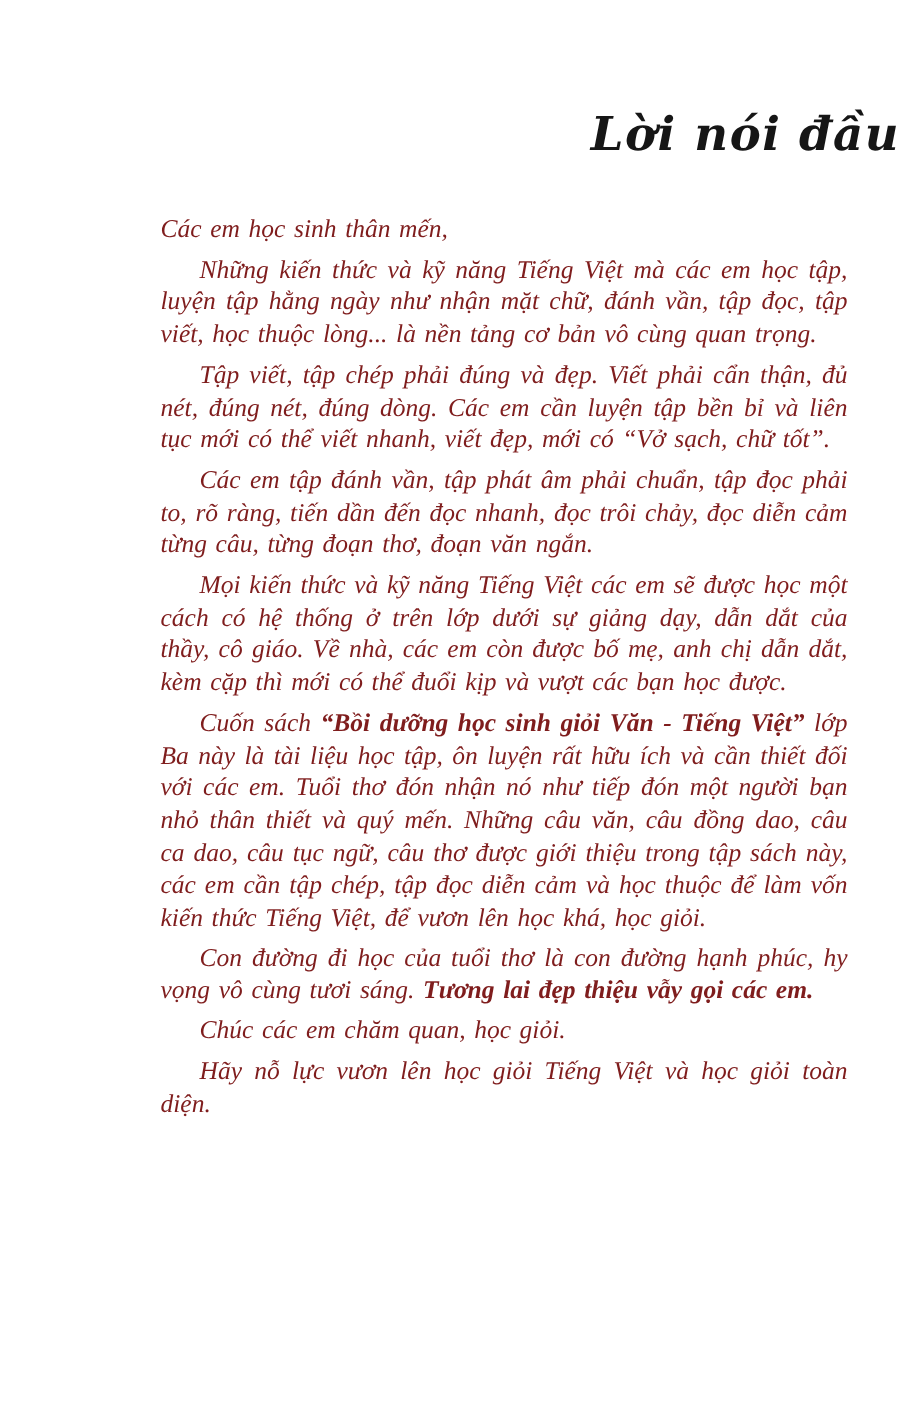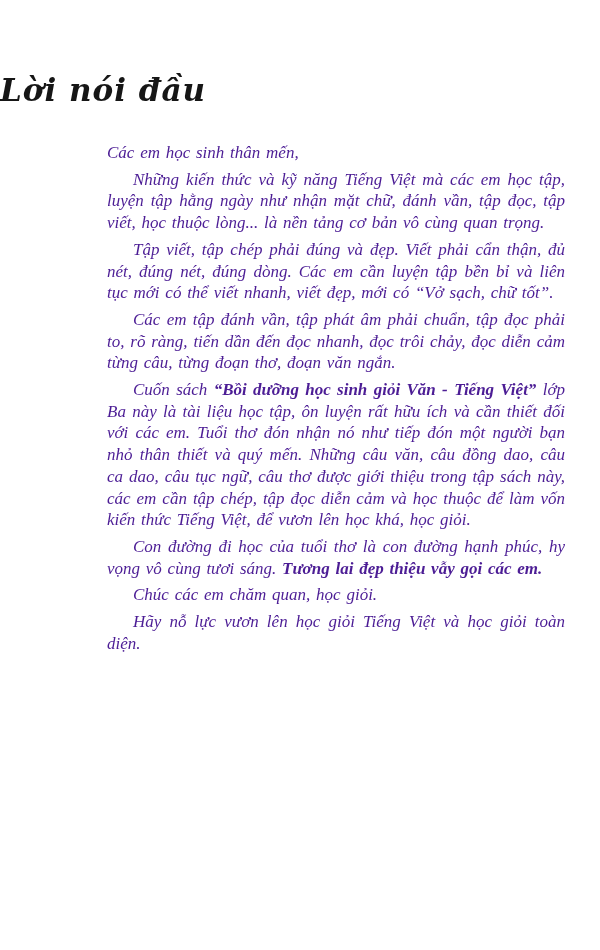--- a/index.html
+++ b/index.html
@@ -10,42 +10,42 @@
     background: #ffffff;
     overflow: hidden;
     font-family: "Liberation Serif", serif;
   }
   .title {
     position: absolute;
     top: 72px;
     left: 0;
     width: 100%;
     margin: 0;
-    text-align: left;
+    text-align: right;
     font-family: "DejaVu Serif", serif;
     font-style: italic;
     font-weight: 700;
     font-size: 31px;
     letter-spacing: 1px;
     color: #161616;
   }
   .content {
     position: absolute;
     top: 142px;
     left: 107px;
     width: 458px;
   }
   .para {
     margin: 0 0 5px 0;
     font-style: italic;
     font-size: 17px;
     line-height: 21.7px;
     text-align: justify;
     word-spacing: 1.5px;
-    color: #4c1d95;
+    color: #7f1d1d;
   }
   .para.indent { text-indent: 26px; }
   .para b { font-weight: 700; }
   .signature {
     margin: 6px 10px 0 0;
     font-style: italic;
     font-weight: 700;
     font-size: 17.5px;
     text-align: right;
     color: #1c1c1c;
@@ -86,20 +86,21 @@
   <div class="content">
 
     <p class="para"><span>Các em học sinh thân mến,</span></p>
 
     <p class="para indent"><span>Những kiến thức và kỹ năng Tiếng Việt mà các em học tập, luyện tập hằng ngày như nhận mặt chữ, đánh vần, tập đọc, tập viết, học thuộc lòng... là nền tảng cơ bản vô cùng quan trọng.</span></p>
 
     <p class="para indent"><span>Tập viết, tập chép phải đúng và đẹp. Viết phải cẩn thận, đủ nét, đúng nét, đúng dòng. Các em cần luyện tập bền bỉ và liên tục mới có thể viết nhanh, viết đẹp, mới có “Vở sạch, chữ tốt”.</span></p>
 
     <p class="para indent"><span>Các em tập đánh vần, tập phát âm phải chuẩn, tập đọc phải to, rõ ràng, tiến dần đến đọc nhanh, đọc trôi chảy, đọc diễn cảm từng câu, từng đoạn thơ, đoạn văn ngắn.</span></p>
 
+    <p class="para indent"><span>Mọi kiến thức và kỹ năng Tiếng Việt các em sẽ được học một cách có hệ thống ở trên lớp dưới sự giảng dạy, dẫn dắt của thầy, cô giáo. Về nhà, các em còn được bố mẹ, anh chị dẫn dắt, kèm cặp thì mới có thể đuổi kịp và vượt các bạn học được.</span></p>
 
     <p class="para indent"><span>Cuốn sách </span><b>“Bồi dưỡng học sinh giỏi Văn - Tiếng Việt”</b><span> lớp Ba này là tài liệu học tập, ôn luyện rất hữu ích và cần thiết đối với các em. Tuổi thơ đón nhận nó như tiếp đón một người bạn nhỏ thân thiết và quý mến. Những câu văn, câu đồng dao, câu ca dao, câu tục ngữ, câu thơ được giới thiệu trong tập sách này, các em cần tập chép, tập đọc diễn cảm và học thuộc để làm vốn kiến thức Tiếng Việt, để vươn lên học khá, học giỏi.</span></p>
 
     <p class="para indent"><span>Con đường đi học của tuổi thơ là con đường hạnh phúc, hy vọng vô cùng tươi sáng. </span><b>Tương lai đẹp thiệu vẫy gọi các em.</b></p>
 
     <p class="para indent"><span>Chúc các em chăm quan, học giỏi.</span></p>
 
     <p class="para indent"><span>Hãy nỗ lực vươn lên học giỏi Tiếng Việt và học giỏi toàn diện.</span></p>
 
 

